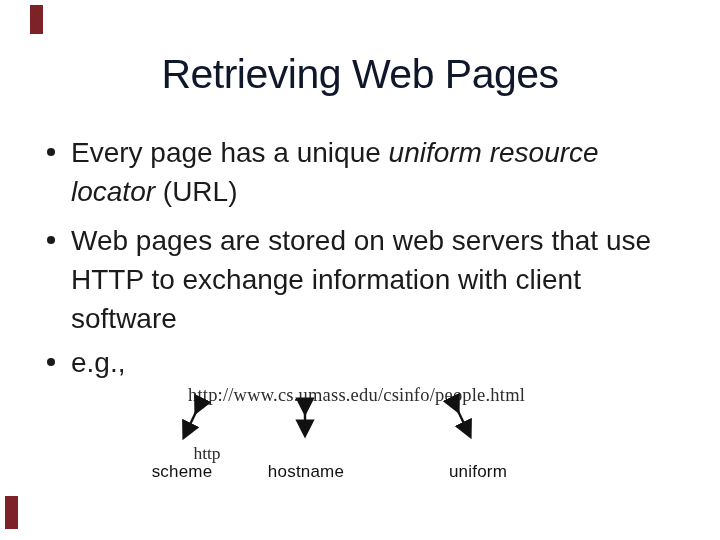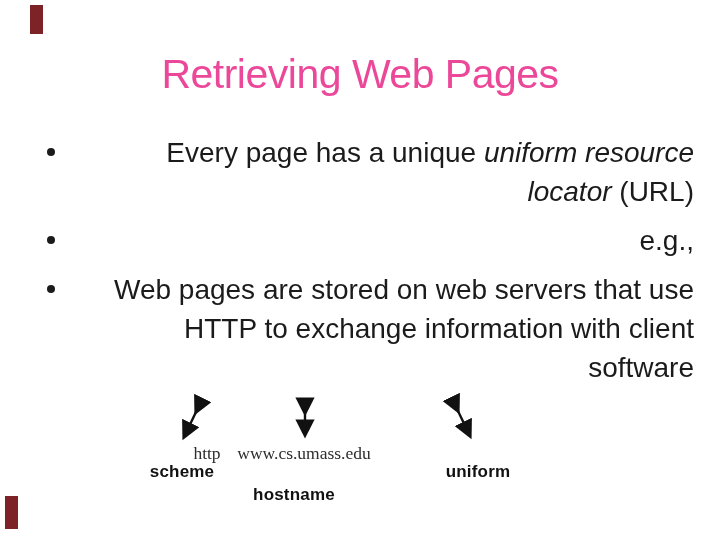--- a/index.html
+++ b/index.html
@@ -8,59 +8,59 @@
     position:relative;width:720px;height:540px;background:#ffffff;
     font-family:"Liberation Sans",sans-serif;overflow:hidden;
   }
   
   .accent{position:absolute;background:#7d2227;}
   .accent.top{left:30px;top:5px;width:13px;height:29px;}
   .accent.bottom{left:5px;top:496px;width:13px;height:33px;}
   
   .title{
     position:absolute;left:0;right:0;top:51px;text-align:center;
-    font-size:41px;font-weight:400;color:#ec4899;letter-spacing:-0.5px;
+    font-size:41px;font-weight:400;color:#0f172a;letter-spacing:-0.5px;
     white-space:nowrap;
   }
   
   .bullets{
     position:absolute;left:44px;top:133px;width:650px;
     font-size:28px;line-height:39px;color:#1b1b1b;
   }
   .bullet{display:flex;margin-bottom:10px;}
   .bullet.b2{margin-bottom:5px;}
   .dotcell{flex:0 0 27px;}
   .dot{
     display:block;width:8px;height:8px;border-radius:50%;
     background:#1b1b1b;margin-left:3px;margin-top:15px;
   }
-  .btext{flex:1;text-align:right;}
+  .btext{flex:1;}
   .line{white-space:nowrap;}
   .btext em{font-style:italic;}
   
   .diagram{
     position:absolute;left:150px;top:385px;width:430px;height:110px;
     font-family:"Liberation Serif",serif;color:#2d2d2d;
   }
   .url-line{
     position:absolute;left:38px;top:0;font-size:18.5px;white-space:nowrap;
     letter-spacing:0.2px;
   }
   .arrows{position:absolute;left:0;top:0;width:430px;height:110px;}
   .pv{
     position:absolute;top:58px;font-size:17.5px;white-space:nowrap;
     transform:translateX(-50%);
   }
   .pv0{left:30px;margin-left:27px;} .pv1{left:154px;} .pv2{left:327px;}
   .pl{
     position:absolute;top:77px;font-family:"Liberation Sans",sans-serif;
-    font-weight:bold;font-size:17px;color:#111111;white-space:nowrap;
+    font-weight:normal;font-size:17px;color:#111111;white-space:nowrap;
     transform:translateX(-50%);letter-spacing:0.2px;
   }
-  .pl0{left:32px;} .pl1{left:144px;margin-top:23px;} .pl2{left:328px;}
+  .pl0{left:32px;} .pl1{left:156px;} .pl2{left:328px;}
 </style>
 </head>
 <body>
 
 <div class="slide">
 
   <div class="accent top" style="background: rgb(125, 34, 39);"></div>
   <div class="accent bottom" style="background: rgb(125, 34, 39);"></div>
 
   <div class="title">Retrieving Web Pages</div>
@@ -70,58 +70,58 @@
     <div class="bullet b1">
       <span class="dotcell">
           <span class="dot"></span>
         </span>
       <span class="btext">
         <span class="line"><span>Every page has a unique </span><em>uniform resource</em></span>
         <span class="line"><em>locator</em><span> (URL)</span></span>
       </span>
     </div>
 
-    <div class="bullet b3">
-      <span class="dotcell">
-          <span class="dot"></span>
-        </span>
-      <span class="btext">
-        <span class="line">e.g.,</span>
-      </span>
-    </div>
-
     <div class="bullet b2">
       <span class="dotcell">
           <span class="dot"></span>
         </span>
       <span class="btext">
         <span class="line">Web pages are stored on web servers that use</span>
         <span class="line">HTTP to exchange information with client</span>
         <span class="line">software</span>
       </span>
     </div>
 
+    <div class="bullet b3">
+      <span class="dotcell">
+          <span class="dot"></span>
+        </span>
+      <span class="btext">
+        <span class="line">e.g.,</span>
+      </span>
+    </div>
+
   </div>
 
   <div class="diagram">
 
+    <div class="url-line">http://www.cs.umass.edu/csinfo/people.html</div>
 
     <svg class="arrows" viewBox="0 0 430 110">
       <defs>
         <marker id="ah" markerWidth="9" markerHeight="9" refX="6.5" refY="4" orient="auto">
           <path d="M0,0 L8,4 L0,8 z" fill="#111111"></path>
         </marker>
       </defs>
       <line x1="46" y1="27" x2="34" y2="52" stroke="#111111" stroke-width="2.4" marker-start="url(#ah)" marker-end="url(#ah)"></line>
       <line x1="155" y1="28" x2="155" y2="50" stroke="#111111" stroke-width="2.4" marker-start="url(#ah)" marker-end="url(#ah)"></line>
       <line x1="308" y1="26" x2="320" y2="51" stroke="#111111" stroke-width="2.4" marker-start="url(#ah)" marker-end="url(#ah)"></line>
     </svg>
 
     <div class="pv pv0">http</div>
-    <div class="pv pv1">www.cs.umass.edu</div>
 
     <div class="pl pl0">scheme</div>
     <div class="pl pl1">hostname</div>
     <div class="pl pl2">uniform</div>
 
   </div>
 
 </div>
 
 </body></html>

